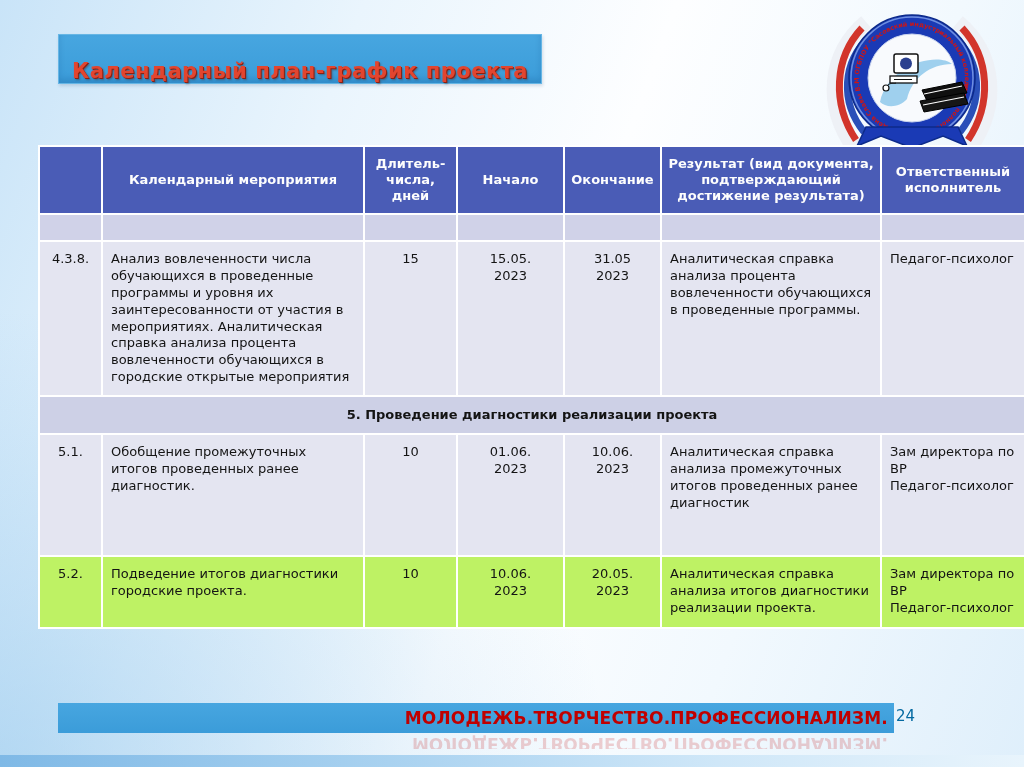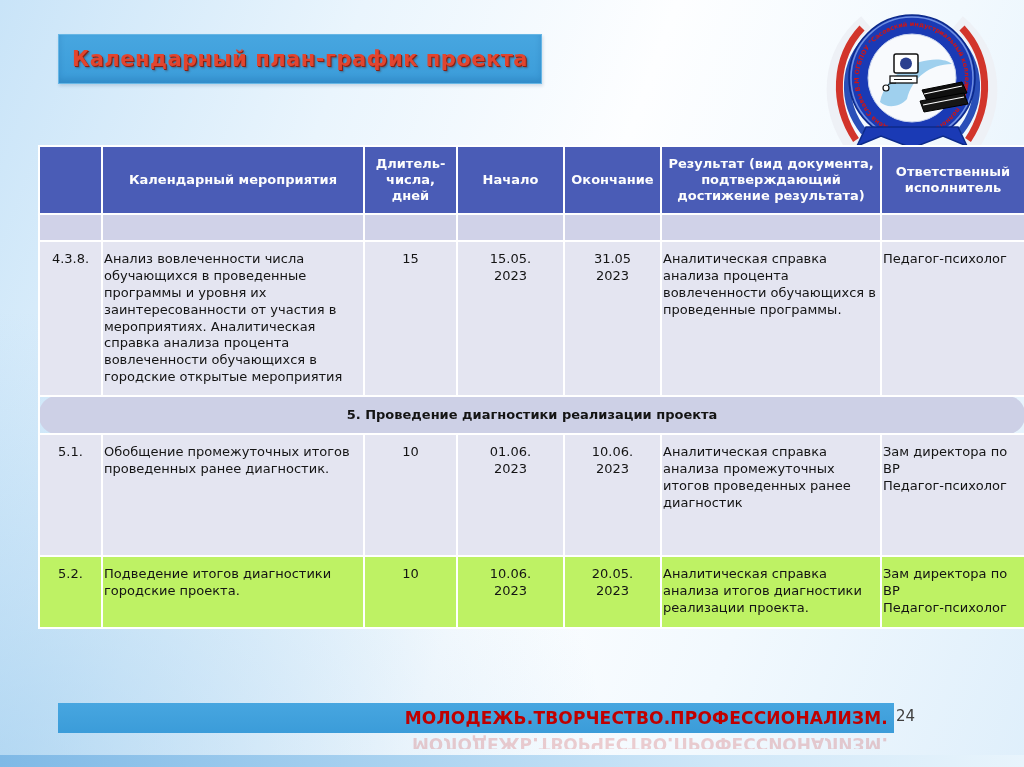--- a/index.html
+++ b/index.html
@@ -13,65 +13,65 @@
   .bottom-strip{
     position:absolute;left:0;bottom:0;width:1024px;height:12px;
     background:linear-gradient(to right,#7fb9e6,#a9d2f0 38%,#cfe7f8 70%,#e8f4fc);
   }
   
   .title-box{
     position:absolute;left:58px;top:34px;width:482px;height:48px;
     background:linear-gradient(to bottom,#47a6e0,#3b9cd9);
     border:1px solid #66b6e5;
     box-shadow:inset 0 -4px 6px rgba(0,60,120,.18), 1px 2px 3px rgba(0,40,90,.15);
-    display:flex;align-items:center;justify-content:center;
+    display:flex;align-items:flex-end;justify-content:center;
   }
   .title-text{
     font-size:21px;font-weight:bold;color:#e2452f;letter-spacing:.5px;
     text-shadow:1px 1px 0 #8a2012, 2px 2px 2px rgba(70,40,40,.45);
   }
   
   table.schedule{
     position:absolute;left:38px;top:145px;width:986px;
     border-collapse:collapse;table-layout:fixed;
     font-size:13px;color:#141414;line-height:1.3;
   }
   .schedule td,.schedule th{
     border:2px solid #ffffff;vertical-align:top;
-    padding:9px 1px;word-wrap:break-word;overflow:hidden;
+    padding:9px 8px;word-wrap:break-word;overflow:hidden;
   }
   .schedule thead th{
     background:#4a5cb6;color:#fdfdfd;font-weight:bold;text-align:center;
     vertical-align:middle;font-size:13px;padding:4px 6px;line-height:1.25;
   }
   .row-light td{background:#e4e5f1;}
   .row-dark td{background:#bef264;}
   .spacer-row td{background:#d0d2e8;padding:0;}
-  .section-row td{background:#cdd0e6;text-align:center;font-weight:bold;vertical-align:middle;padding:6px;border-radius:18px;}
+  .section-row td{background:#cdd0e6;text-align:center;font-weight:bold;vertical-align:middle;padding:6px;}
   .cell-center{text-align:center;}
   .cell-left{text-align:left;}
   .pre{white-space:pre-line;}
   .pt-lg{padding-top:28px;}
   
   .footer-bar{
     position:absolute;left:58px;top:703px;width:836px;height:30px;
     background:linear-gradient(to bottom,#47a6e0,#3b9cd9);
     display:flex;align-items:center;justify-content:flex-end;
     padding-right:6px;box-sizing:border-box;
   }
   .footer-text{font-size:17px;font-weight:bold;color:#c00000;letter-spacing:.2px;}
   .footer-reflection{
     position:absolute;left:58px;top:734px;width:836px;height:15px;overflow:hidden;
     opacity:.18;pointer-events:none;
   }
   .footer-reflection span{
     display:block;text-align:right;padding-right:6px;
     transform:scaleY(-1);font-size:17px;font-weight:bold;color:#c00000;
   }
-  .page-number{position:absolute;left:896px;top:707px;font-size:15px;color:#404040;}
+  .page-number{position:absolute;left:896px;top:707px;font-size:15px;color:#0369a1;}
   
   .emblem{position:absolute;left:810px;top:6px;width:204px;height:150px;}
 </style>
 </head>
 <body>
 
 <div class="title-box">
   <span class="title-text">Календарный план-график проекта</span>
 </div>
 

